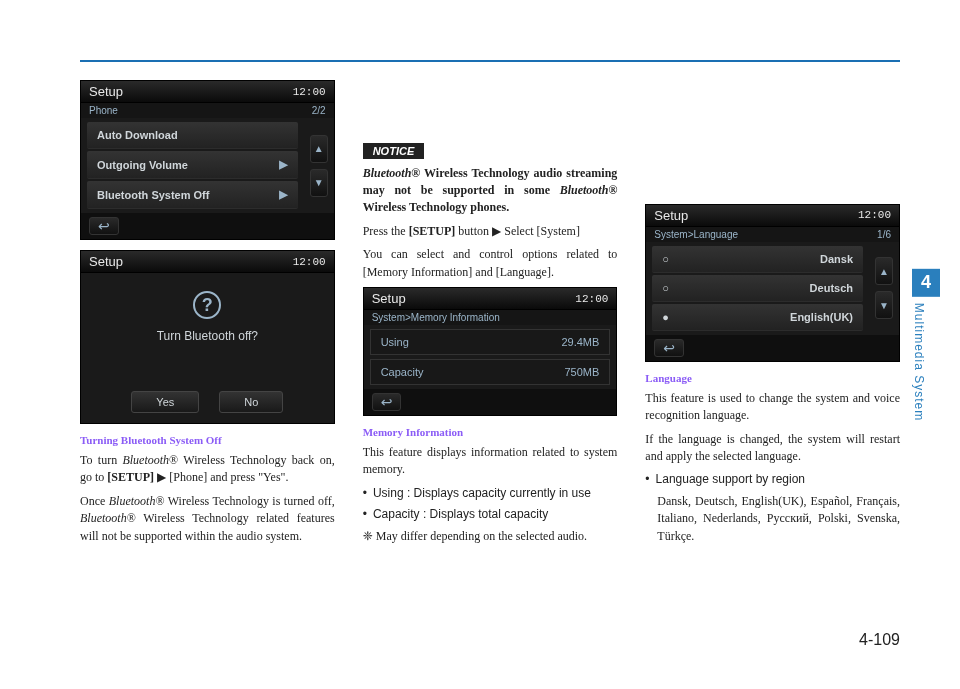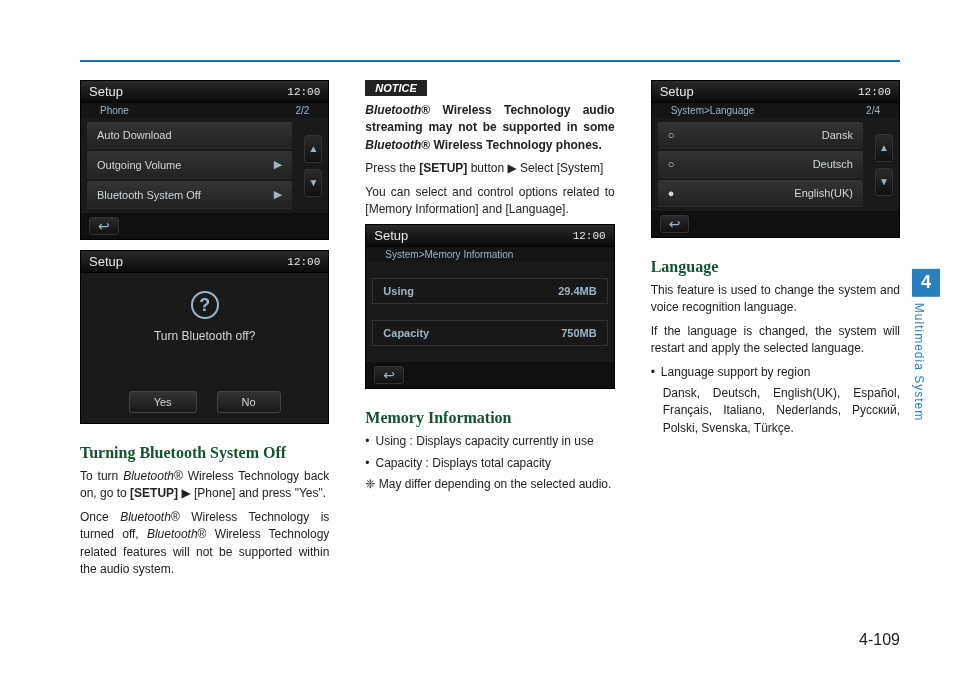--- a/index.html
+++ b/index.html
@@ -17,31 +17,32 @@
     padding: 60px 60px 30px 80px;
     position: relative;
     height: 100%;
   }
   .top-rule {
     border-top: 2px solid #1a6fb3;
     margin-bottom: 18px;
   }
   .cols {
     display: flex;
-    gap: 36px;
+    gap: 28px;
+    align-items: flex-end;
   }
   .col { flex: 1; min-width: 0; }
   .heading {
     font-family: Georgia, 'Times New Roman', serif;
     font-weight: bold;
-    color: #14532d;
-    font-size: 16px;
-    margin: 20px 0 6px 0;
-  }
-  .para { line-height: 1.45; text-align: justify; margin-bottom: 6px; }
+    color: #8b5cf6;
+    font-size: 11px;
+    margin: 10px 0 6px 0;
+  }
+  .para { line-height: 1.45; text-align: justify; margin-bottom: 6px; font-family: Liberation Serif, serif; }
   .italic { font-style: italic; }
   .bold { font-weight: bold; }
   .subheading {
     font-style: italic;
     font-weight: bold;
     color: #6e6e6e;
     font-size: 12px;
     margin: 10px 0 6px 0;
   }
   .bullet-list { margin: 4px 0; }
@@ -74,21 +75,21 @@
     font-size: 13px;
     padding: 3px 8px;
     border-bottom: 1px solid #000;
   }
   .screen-time { font-family: 'Courier New', monospace; font-size: 11px; }
   .screen-sub {
     display: flex;
     justify-content: space-between;
     color: #9bb5c9;
     font-size: 10px;
-    padding: 2px 19px;
+    padding: 2px 8px;
     background: #151515;
   }
   .screen-row {
     display: flex;
     justify-content: space-between;
     align-items: center;
     color: #d0d6da;
     font-size: 11px;
     padding: 7px 10px;
     border-bottom: 1px solid #2c2c2c;
@@ -120,21 +121,21 @@
   }
   .side-arrow {
     width: 18px; height: 28px;
     background: linear-gradient(#2a2a2a,#111);
     border: 1px solid #333;
     border-radius: 3px;
     color: #9bb5c9;
     display: flex; align-items: center; justify-content: center;
     font-size: 10px;
   }
-  .screen-body { display: flex; }
+  .screen-body { display: flex; font-weight: bold; }
   .screen-list { flex: 1; padding: 2px 0; }
 
   .dialog-body {
     text-align: center;
     padding: 18px 8px 10px 8px;
     color: #d0d6da;
   }
   .q-icon {
     width: 28px; height: 28px;
     border: 2px solid #9bb5c9;
@@ -157,23 +158,22 @@
     font-size: 11px;
     margin-top: 32px;
   }
 
   .info-row {
     display: flex; justify-content: space-between;
     color: #9bb5c9;
     font-size: 11px;
     padding: 6px 10px;
     border: 1px solid #333;
-    margin: 16px 6px;
+    margin: 4px 6px;
     background: #181818;
-    font-weight: bold;
   }
 
   .side-tab {
     position: absolute;
     right: 20px;
     top: 50%;
     transform: translateY(-50%);
     text-align: center;
   }
   .tab-num {
@@ -302,20 +302,21 @@
         <div class="info-row">
           <span>Capacity</span>
           <span>750MB</span>
         </div>
         <div class="screen-footer">
           <span class="back-icon">↩</span>
         </div>
       </div>
 
       <div class="heading">Memory Information</div>
+      <p class="para">This feature displays information related to system memory.</p>
       <div class="bullet-list">
         <div class="bullet-item">
             <span class="dot">•</span>
             <span>Using : Displays capacity currently in use</span>
           </div>
         <div class="bullet-item">
             <span class="dot">•</span>
             <span>Capacity : Displays total capacity</span>
           </div>
       </div>
@@ -323,21 +324,21 @@
     </div>
 
     <div class="col">
       <div class="screen">
         <div class="screen-header">
           <span>Setup</span>
           <span class="screen-time">12:00</span>
         </div>
         <div class="screen-sub">
           <span>System&gt;Language</span>
-          <span>2/4</span>
+          <span>1/6</span>
         </div>
         <div class="screen-body">
           <div class="screen-list">
             <div class="screen-row">
               <span>○&nbsp;&nbsp;</span>
                 <span>Dansk</span>
             </div>
             <div class="screen-row">
               <span>○&nbsp;&nbsp;</span>
                 <span>Deutsch</span>

